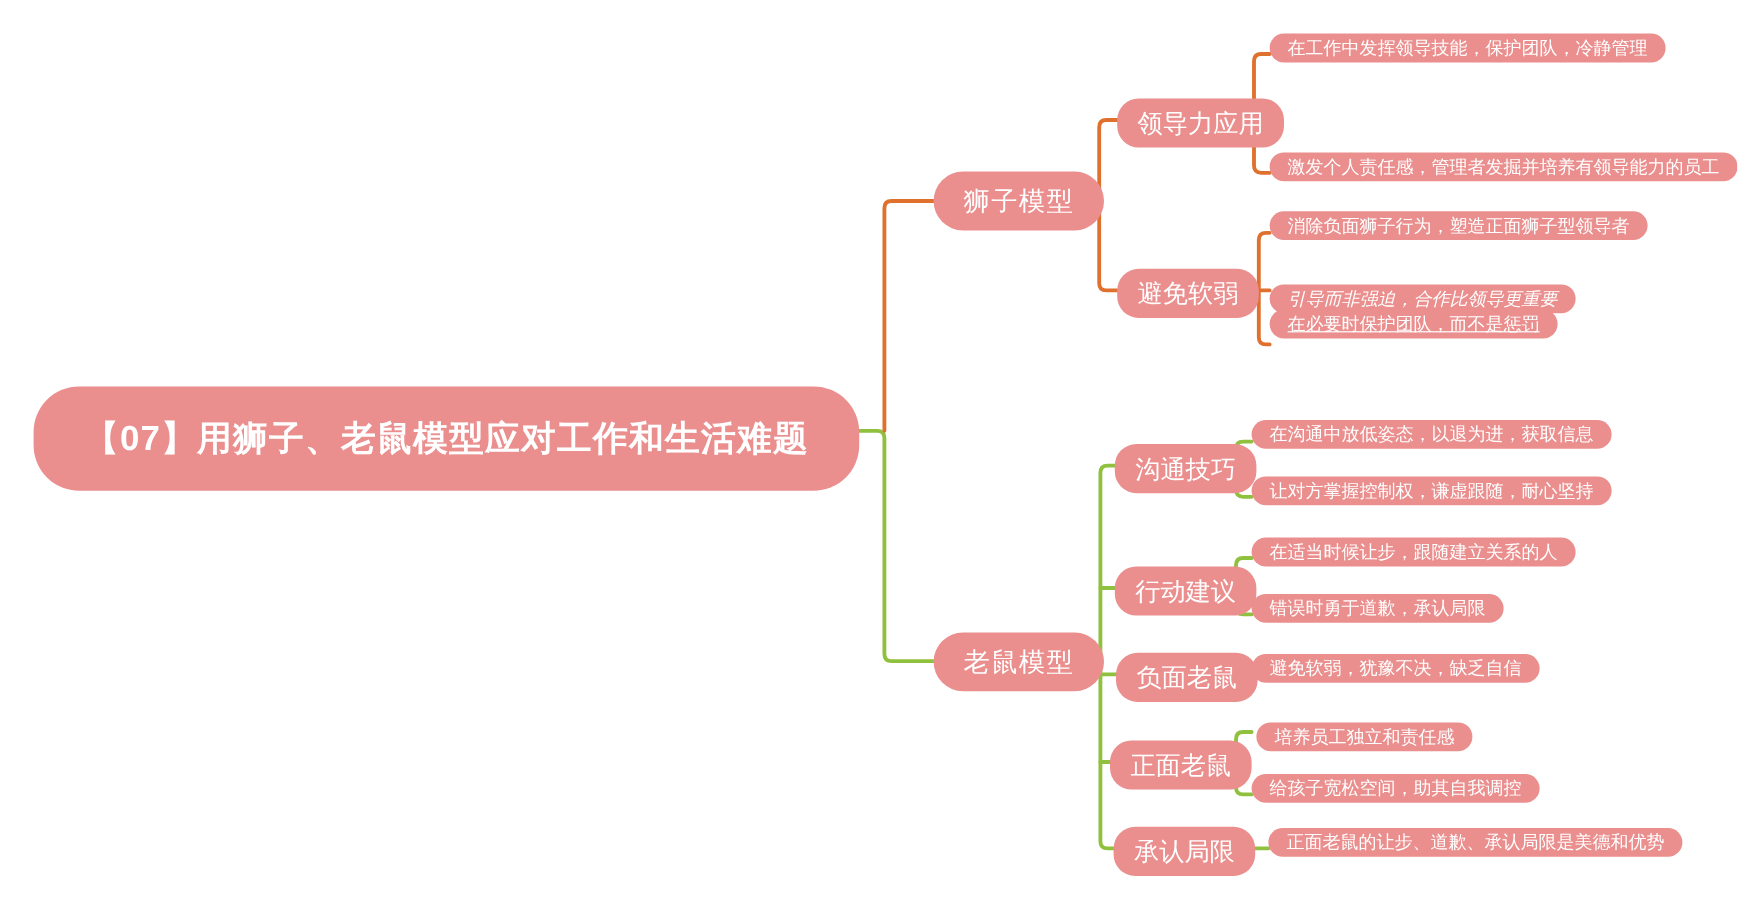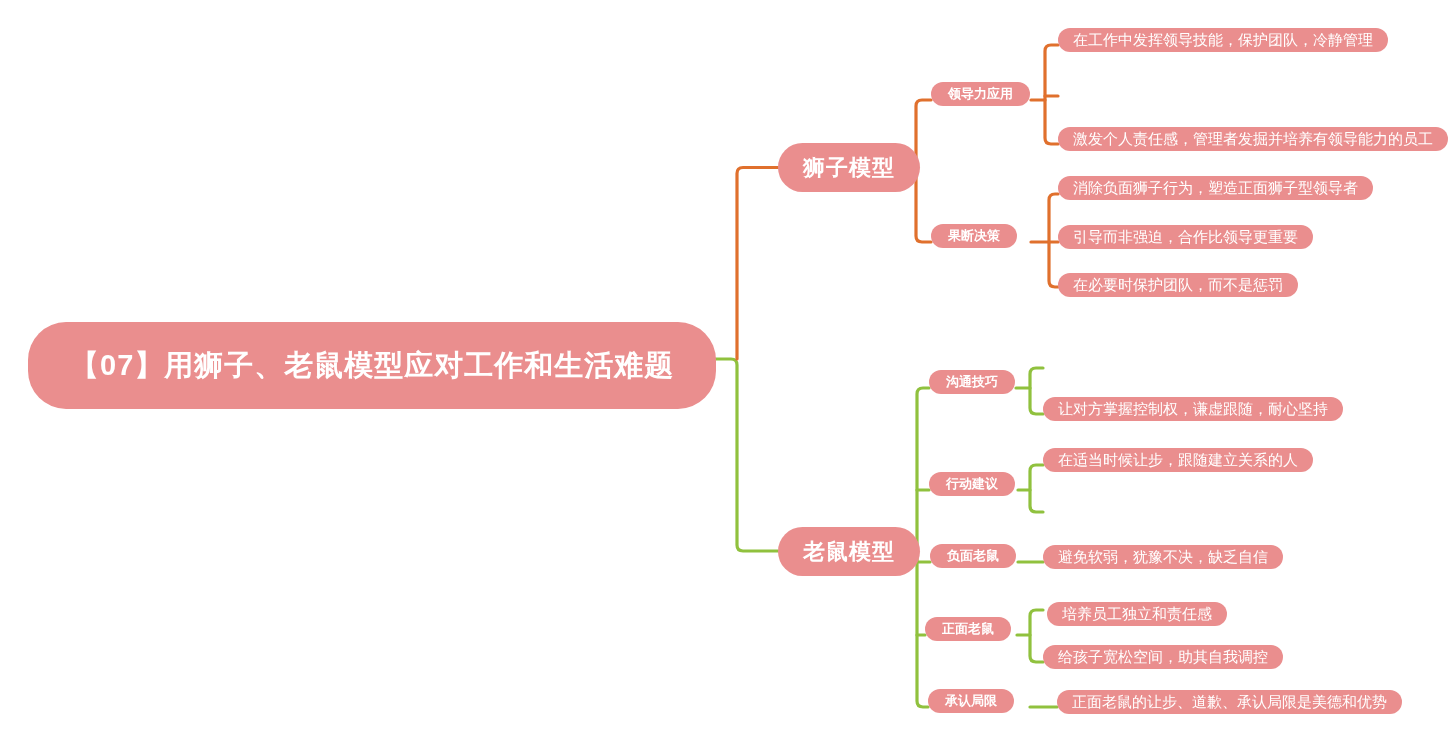--- a/index.html
+++ b/index.html
@@ -40,29 +40,29 @@
     padding: 0 42px;
     font-size: 29px;
     font-weight: 700;
     letter-spacing: 1px;
   }
   .l1 {
     height: 49px;
     border-radius: 25px;
     padding: 0 25px;
     font-size: 22px;
-    font-weight: 700;
+    font-weight: 400;
     letter-spacing: 1px;
   }
   .l2 {
-    height: 24px;
+    height: 41px;
     border-radius: 18px;
     padding: 0 17px;
-    font-size: 13px;
-    font-weight: 700;
+    font-size: 21px;
+    font-weight: 400;
   }
   .leaf {
     height: 24px;
     border-radius: 17.5px;
     padding: 0 15px;
     font-size: 15px;
     font-weight: 500;
   }
 </style>
 </head>
@@ -105,38 +105,40 @@
 
     <path class="mouse" d="M1030 707 H1057"></path>
   </svg>
 
   <div class="node root-node" style="left:28px; top:322px;">【07】用狮子、老鼠模型应对工作和生活难题</div>
 
   <div class="node l1" style="left:778px; top:143px;">狮子模型</div>
   <div class="node l1" style="left:778px; top:527px;">老鼠模型</div>
 
   <div class="node l2" style="left:931px; top:82px;">领导力应用</div>
-  <div class="node l2" style="left:931px; top:224px;">果断决策</div>
+  <div class="node l2" style="left:931px; top:224px;">避免软弱</div>
 
   <div class="node leaf" style="left:1058px; top:28px;">在工作中发挥领导技能，保护团队，冷静管理</div>
   <div class="node leaf" style="left:1058px; top:127px;">激发个人责任感，管理者发掘并培养有领导能力的员工</div>
 
   <div class="node leaf" style="left:1058px; top:176px;">消除负面狮子行为，塑造正面狮子型领导者</div>
-  <div class="node leaf" style="left:1058px; top:225px;">引导而非强迫，合作比领导更重要</div>
-  <div class="node leaf" style="left:1058px; top:273px;">在必要时保护团队，而不是惩罚</div>
+  <div class="node leaf" style="left:1058px; top:237px;font-style:italic;">引导而非强迫，合作比领导更重要</div>
+  <div class="node leaf" style="left:1058px; top:258px;text-decoration:underline;">在必要时保护团队，而不是惩罚</div>
 
   <div class="node l2" style="left:929px; top:370px;">沟通技巧</div>
   <div class="node l2" style="left:929px; top:472px;">行动建议</div>
   <div class="node l2" style="left:930px; top:544px;">负面老鼠</div>
   <div class="node l2" style="left:925px; top:617px;">正面老鼠</div>
   <div class="node l2" style="left:928px; top:689px;">承认局限</div>
 
+  <div class="node leaf" style="left:1043px; top:350px;">在沟通中放低姿态，以退为进，获取信息</div>
   <div class="node leaf" style="left:1043px; top:397px;">让对方掌握控制权，谦虚跟随，耐心坚持</div>
 
   <div class="node leaf" style="left:1043px; top:448px;">在适当时候让步，跟随建立关系的人</div>
+  <div class="node leaf" style="left:1043px; top:495px;">错误时勇于道歉，承认局限</div>
 
   <div class="node leaf" style="left:1043px; top:545px;">避免软弱，犹豫不决，缺乏自信</div>
 
   <div class="node leaf" style="left:1047px; top:592px;margin-top:10px;">培养员工独立和责任感</div>
   <div class="node leaf" style="left:1043px; top:645px;">给孩子宽松空间，助其自我调控</div>
 
   <div class="node leaf" style="left:1057px; top:690px;">正面老鼠的让步、道歉、承认局限是美德和优势</div>
 
 </div>
 

